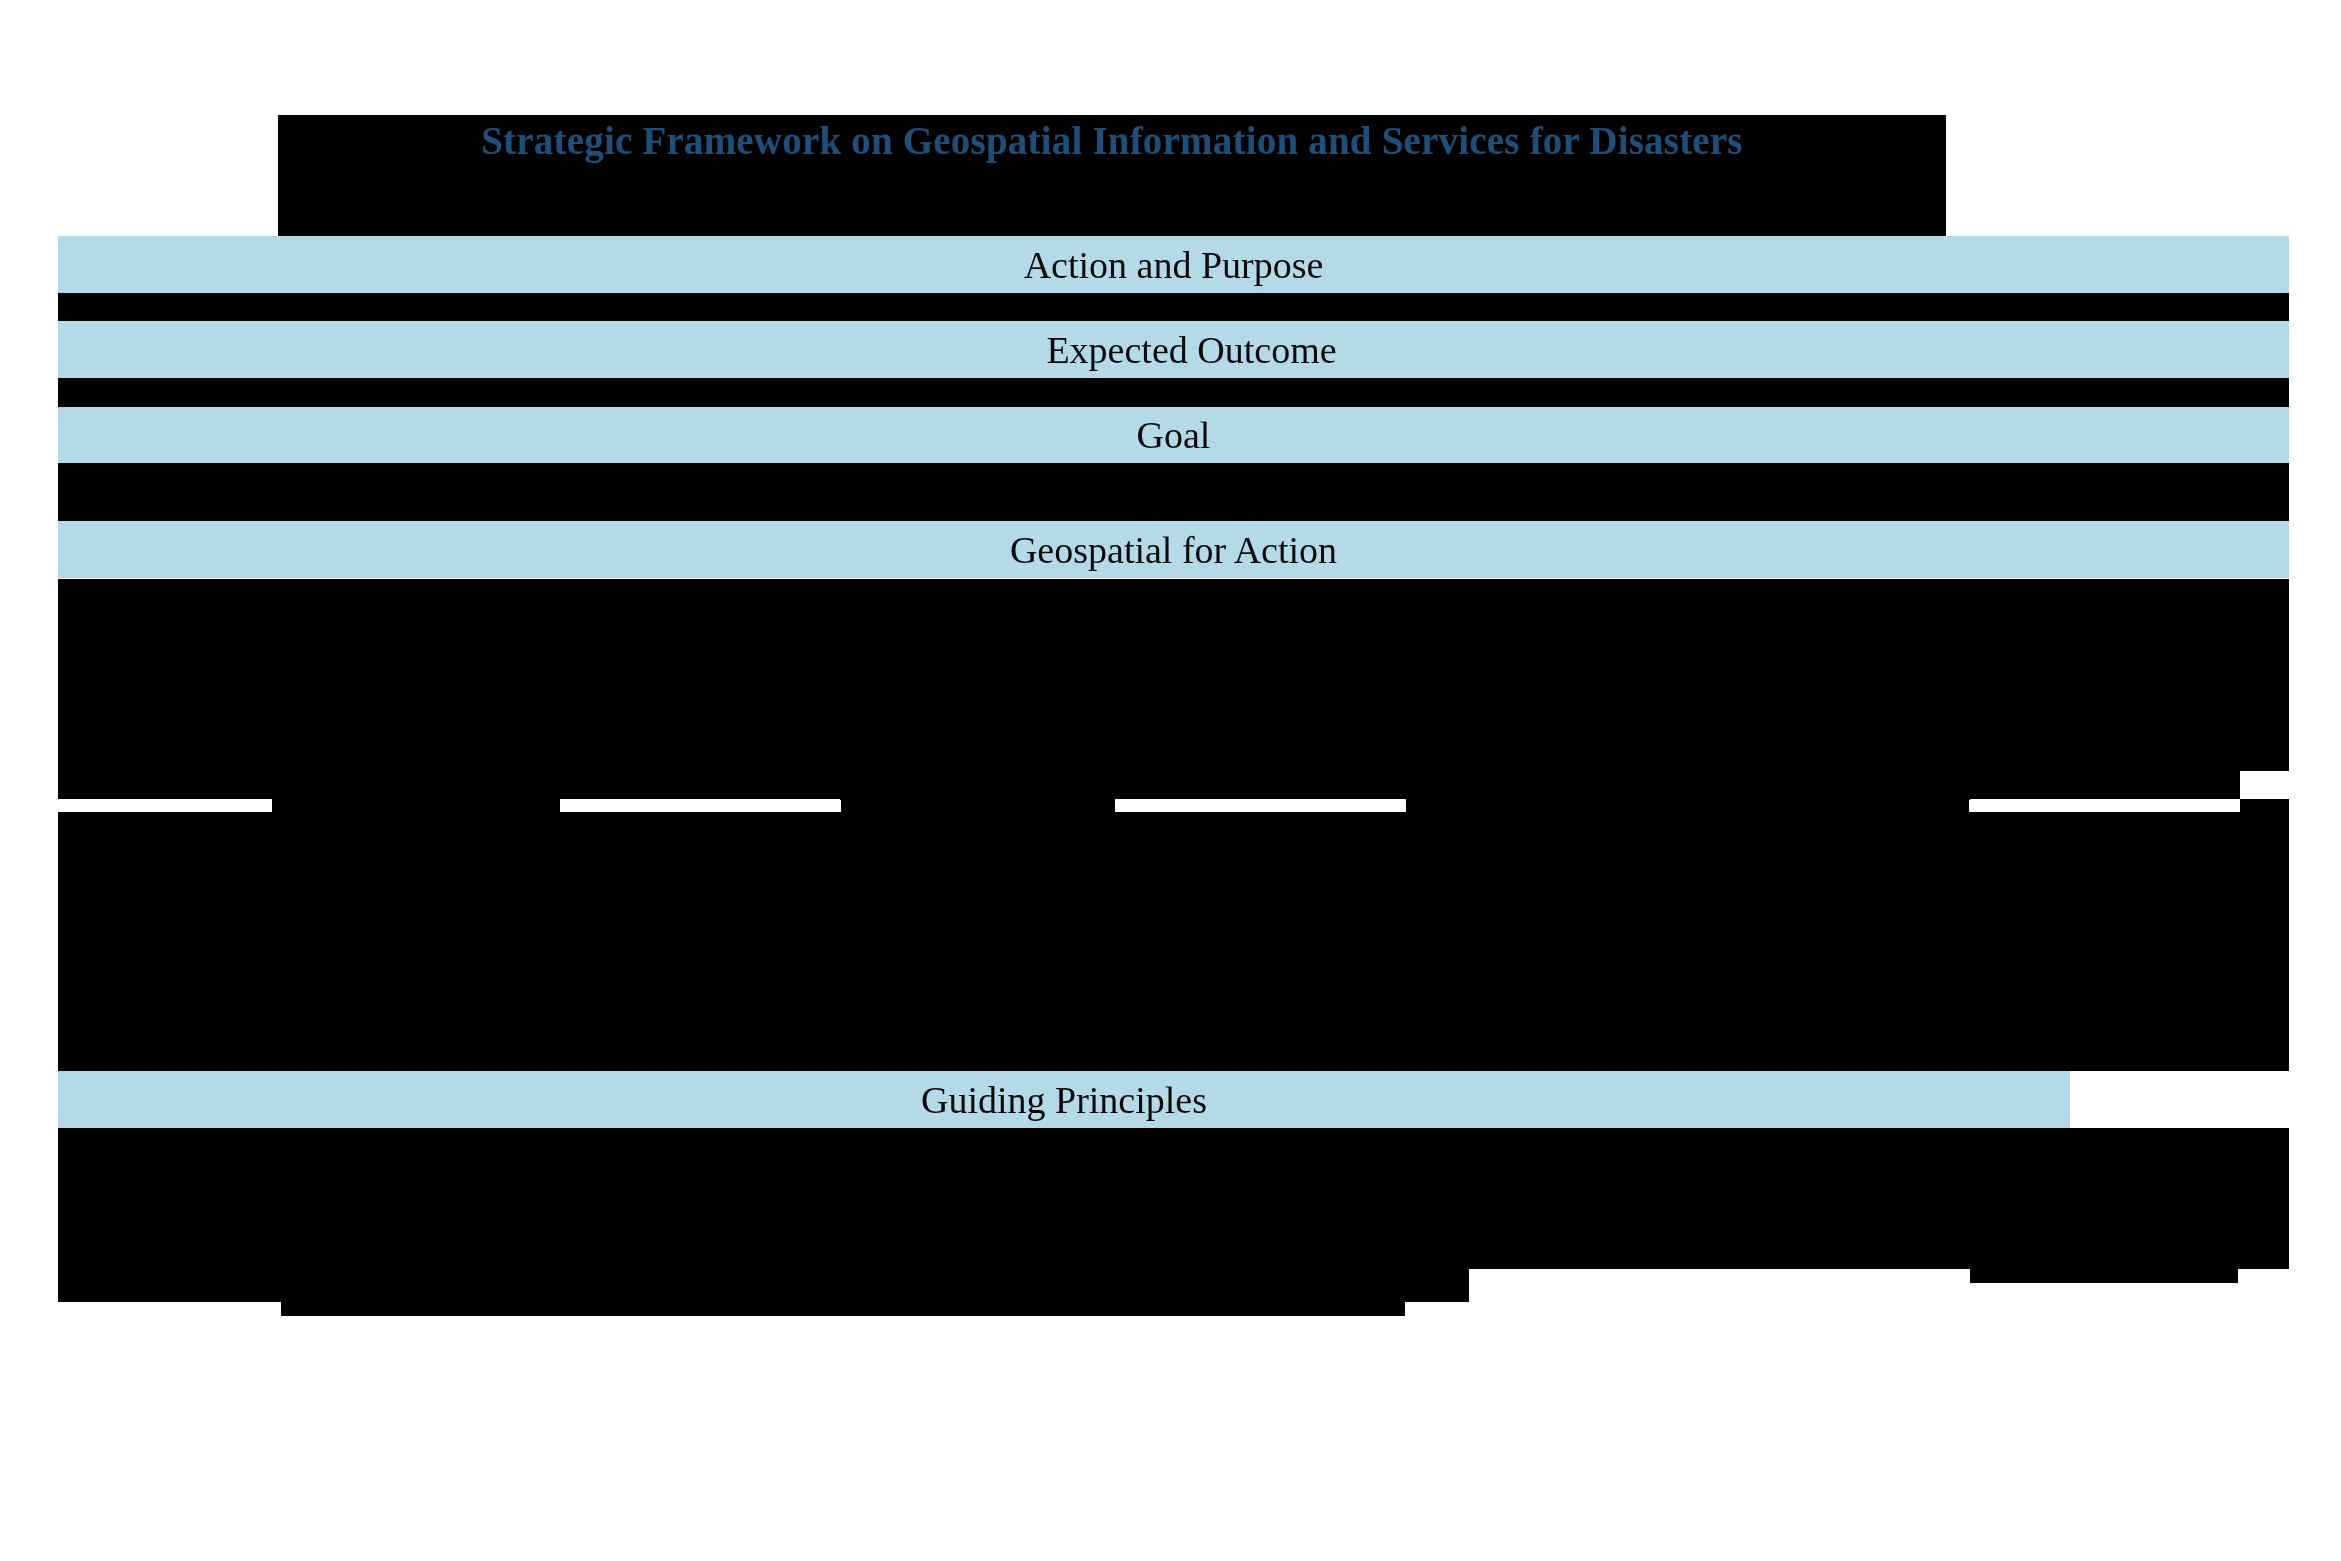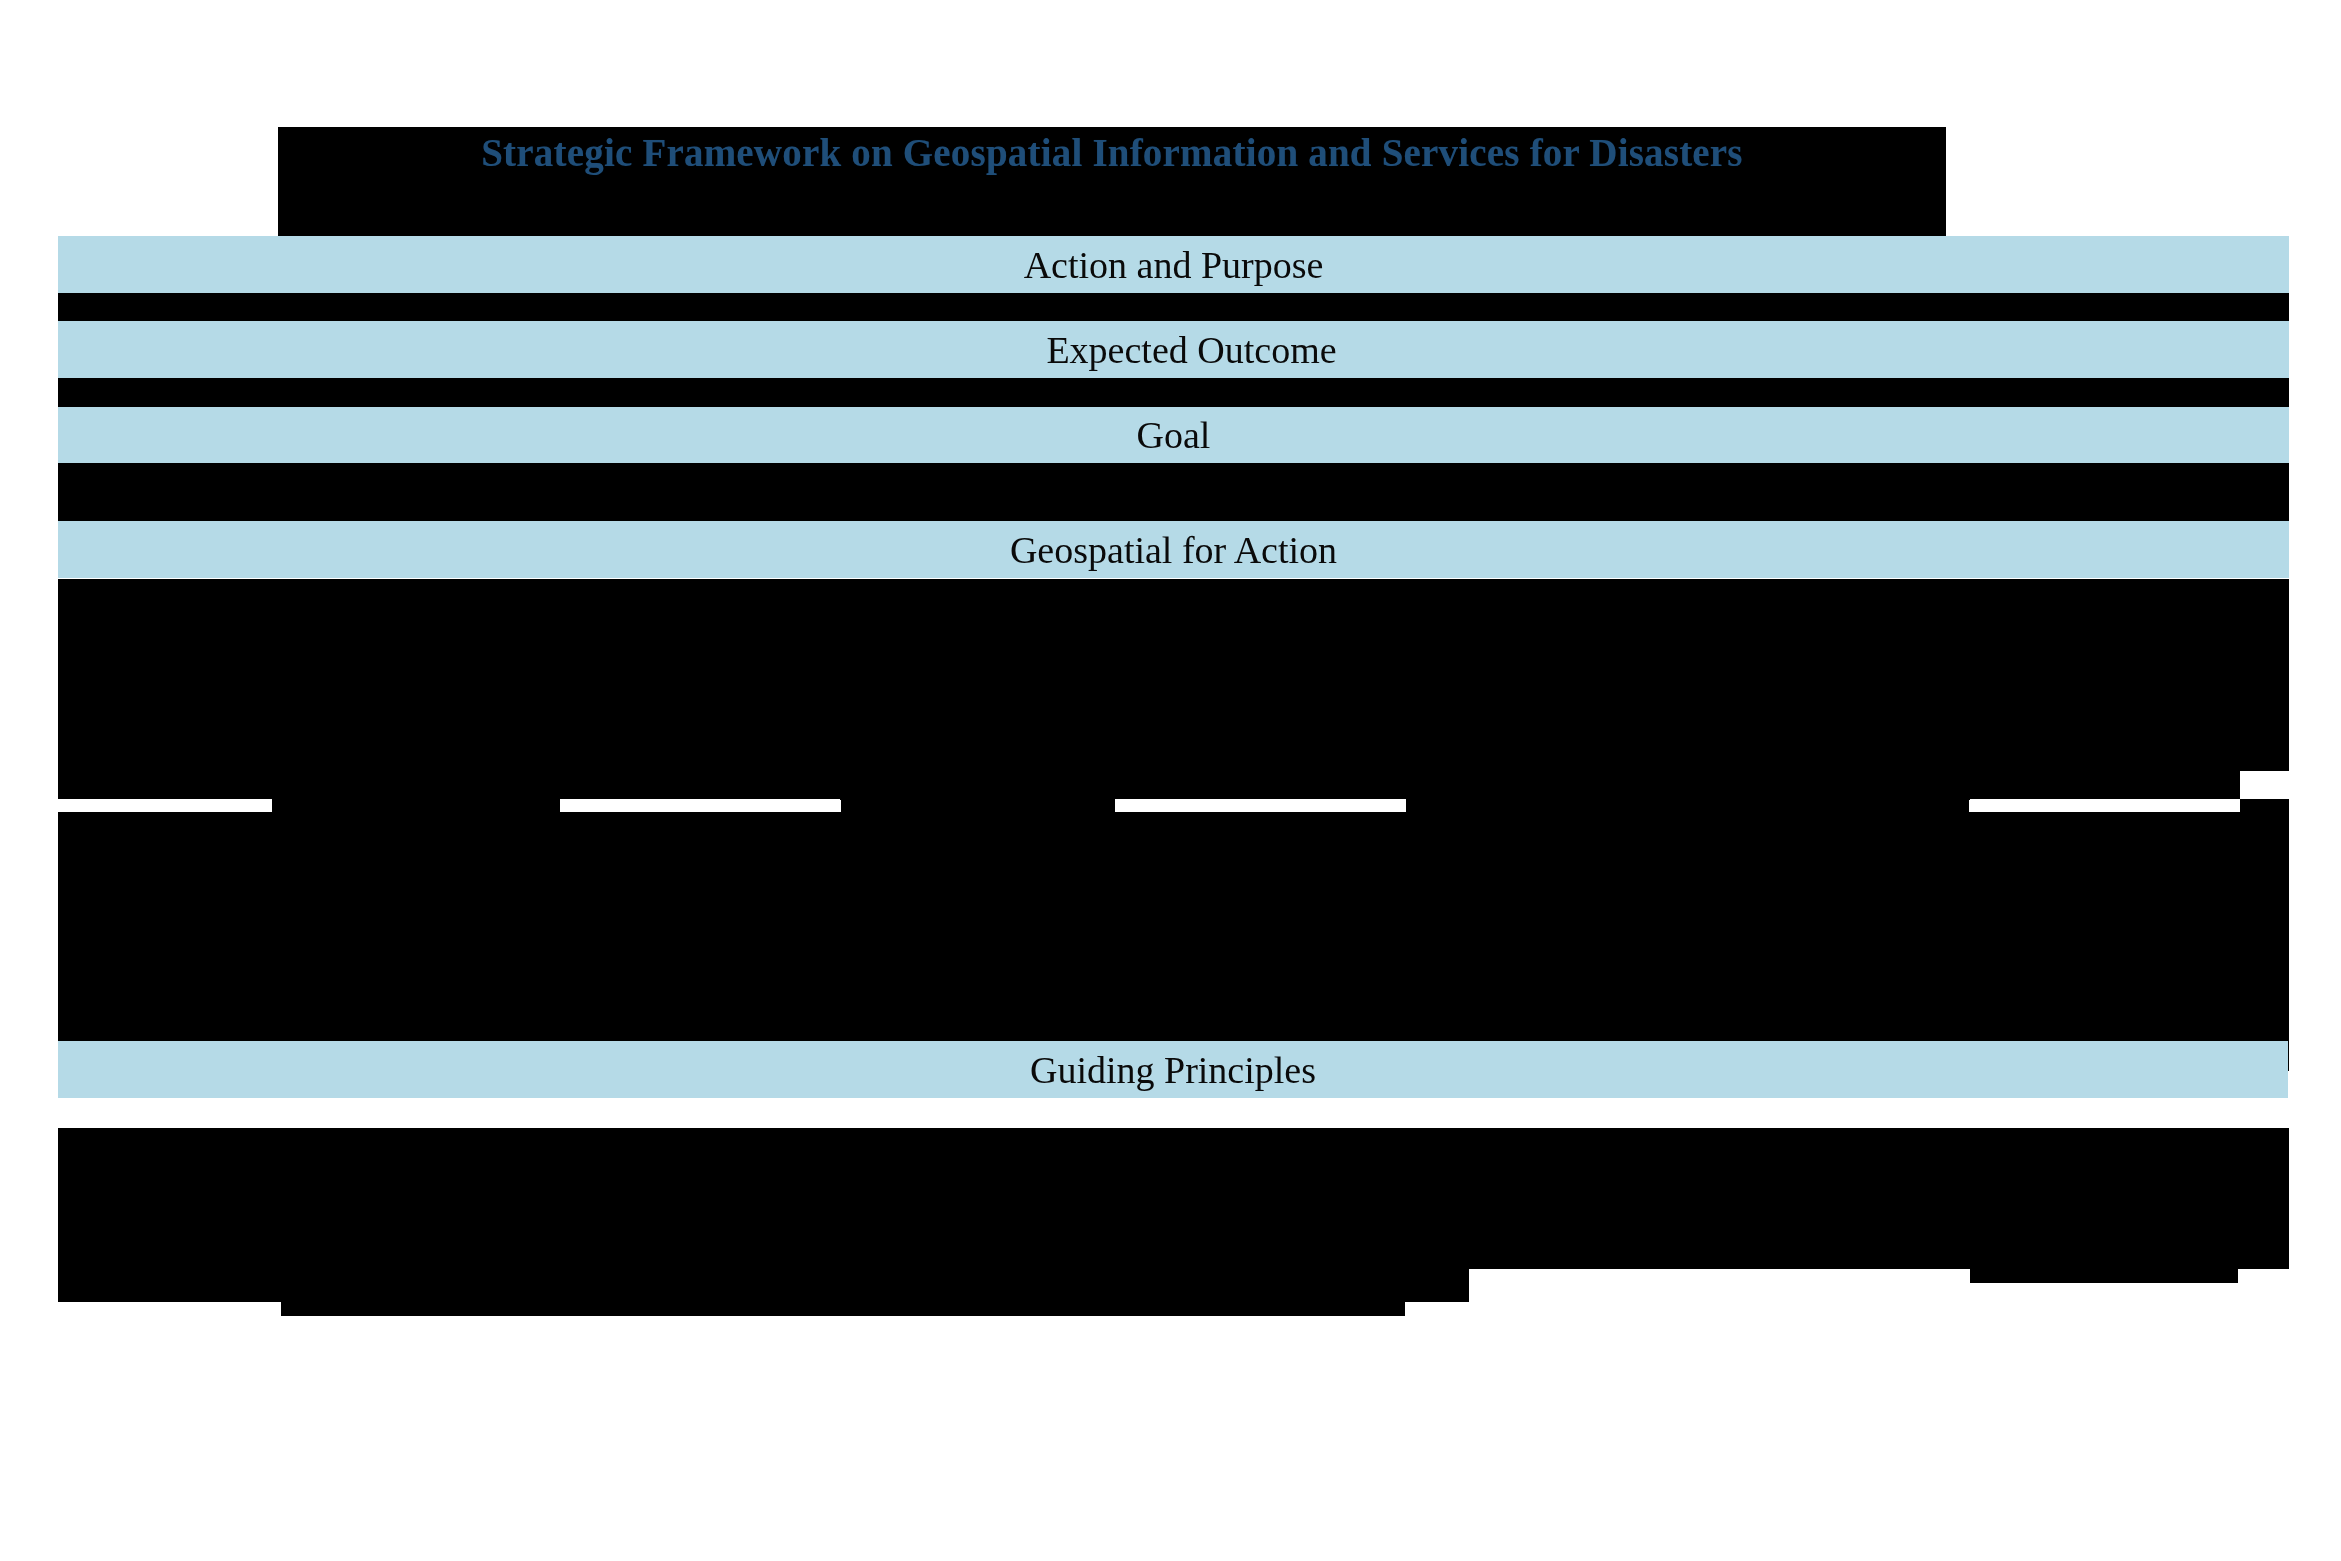--- a/index.html
+++ b/index.html
@@ -65,21 +65,21 @@
   
   .redaction {
     background: #000000;
   }
 </style>
 </head>
 <body>
 
 <div id="framework-canvas">
 
-  <div class="abs title-plate" style="left:278px; top:115px; width:1668px; height:121px;margin-top:12px;">
+  <div class="abs title-plate" style="left:278px; top:115px; width:1668px; height:121px;">
     <span class="title-text">Strategic Framework on Geospatial Information and Services for Disasters</span>
   </div>
 
   <div class="abs band" style="left:58px; top:236px; width:2231px; height:57px;">
     <span class="band-label">Action and Purpose</span>
   </div>
   <div class="abs redaction" style="left:58px; top:293px; width:2231px; height:28px;"></div>
 
   <div class="abs band" style="left:58px; top:321px; width:2231px; height:57px;padding-left:36px;">
     <span class="band-label">Expected Outcome</span>
@@ -104,21 +104,21 @@
   <div class="abs redaction" style="left:2240px; top:799px; width:49px; height:13px;"></div>
 
   <div class="abs" style="left:58px; top:799px; width:214px; height:13px; background:#ffffff;"></div>
   <div class="abs" style="left:560px; top:799px; width:280px; height:13px; background:#ffffff;"></div>
   <div class="abs" style="left:1115px; top:799px; width:291px; height:13px; background:#ffffff;"></div>
   <div class="abs" style="left:1970px; top:799px; width:270px; height:13px; background:#ffffff;"></div>
   <div class="abs" style="left:2240px; top:771px; width:49px; height:28px; background:#ffffff;"></div>
 
   <div class="abs redaction" style="left:58px; top:812px; width:2231px; height:259px;"></div>
 
-  <div class="abs band" style="left:58px; top:1041px; width:2230px; height:57px;">
+  <div class="abs band" style="left:58px; top:1071px; width:2012px; height:57px;">
     <span class="band-label">Guiding Principles</span>
   </div>
 
   <div class="abs redaction" style="left:58px; top:1128px; width:2231px; height:105px;"></div>
 
   <div class="abs redaction" style="left:58px; top:1233px; width:223px; height:69px;"></div>
   <div class="abs redaction" style="left:281px; top:1233px; width:841px; height:83px;"></div>
   <div class="abs redaction" style="left:1122px; top:1233px; width:283px; height:83px;"></div>
   <div class="abs redaction" style="left:1405px; top:1233px; width:4.5px; height:69px;"></div>
   <div class="abs redaction" style="left:1409px; top:1233px; width:60px; height:69px;"></div>

